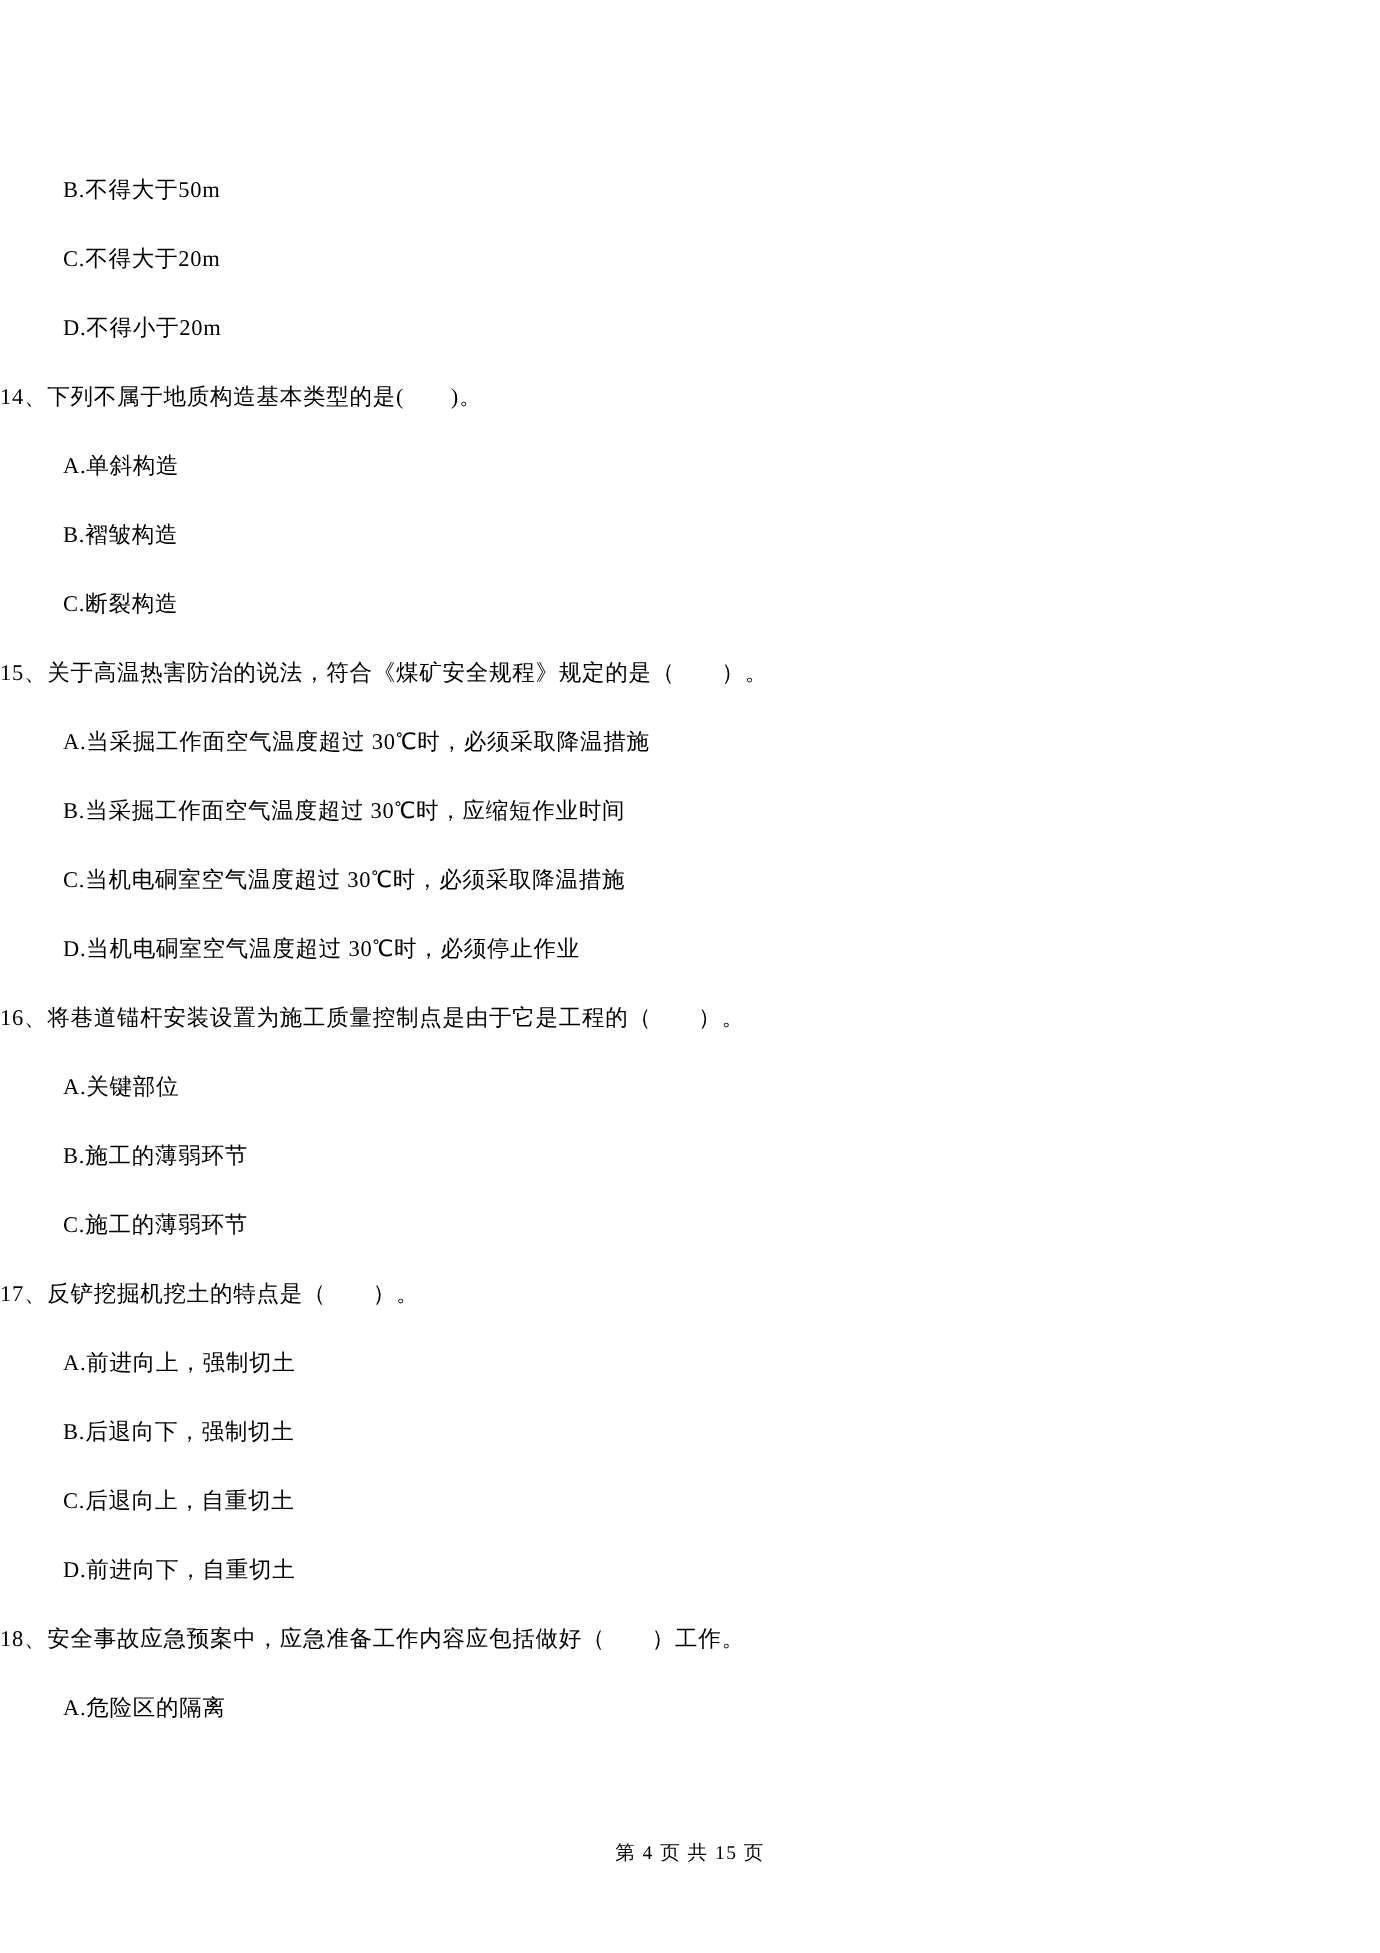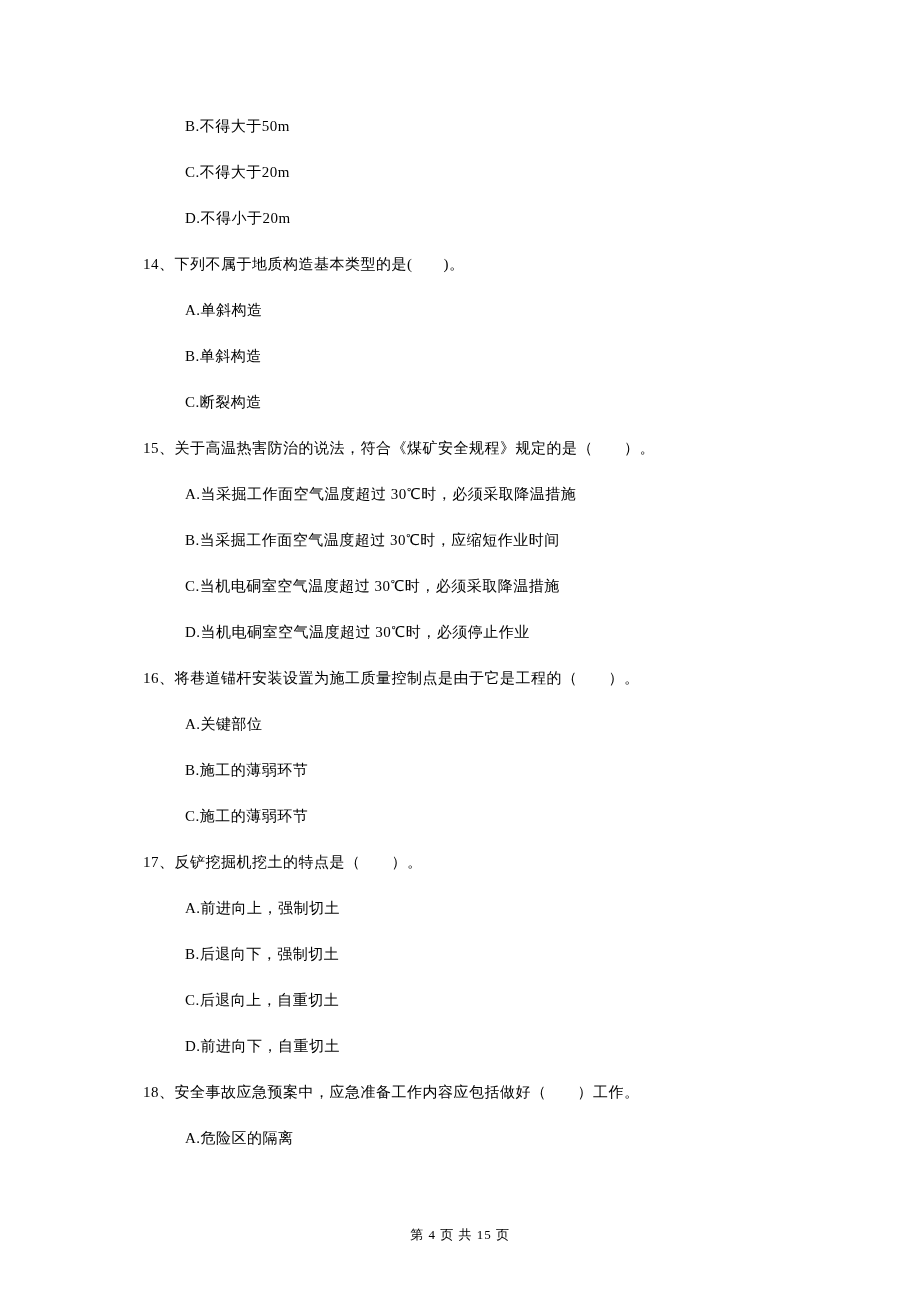--- a/index.html
+++ b/index.html
@@ -11,21 +11,20 @@
       background: #ffffff;
       width: 920px;
       height: 1302px;
       font-family: "SimSun", "宋体", serif;
       font-size: 15px;
       color: #000000;
       position: relative;
     }
     .content {
       padding-top: 117px;
-      padding-left: 143px;
       padding-right: 100px;
     }
     .option {
       margin-left: 42px;
       margin-bottom: 27px;
       letter-spacing: 0.5px;
     }
     .question {
       margin-bottom: 27px;
       letter-spacing: 0.5px;
@@ -44,21 +43,21 @@
 <body>
 
 <div class="content">
 
   <div class="option">B.不得大于50m</div>
   <div class="option">C.不得大于20m</div>
   <div class="option">D.不得小于20m</div>
 
   <div class="question">14、下列不属于地质构造基本类型的是(　　)。</div>
   <div class="option">A.单斜构造</div>
-  <div class="option">B.单斜构造</div>
+  <div class="option">B.褶皱构造</div>
   <div class="option">C.断裂构造</div>
 
   <div class="question">15、关于高温热害防治的说法，符合《煤矿安全规程》规定的是（　　）。</div>
   <div class="option">A.当采掘工作面空气温度超过 30℃时，必须采取降温措施</div>
   <div class="option">B.当采掘工作面空气温度超过 30℃时，应缩短作业时间</div>
   <div class="option">C.当机电硐室空气温度超过 30℃时，必须采取降温措施</div>
   <div class="option">D.当机电硐室空气温度超过 30℃时，必须停止作业</div>
 
   <div class="question">16、将巷道锚杆安装设置为施工质量控制点是由于它是工程的（　　）。</div>
   <div class="option">A.关键部位</div>

